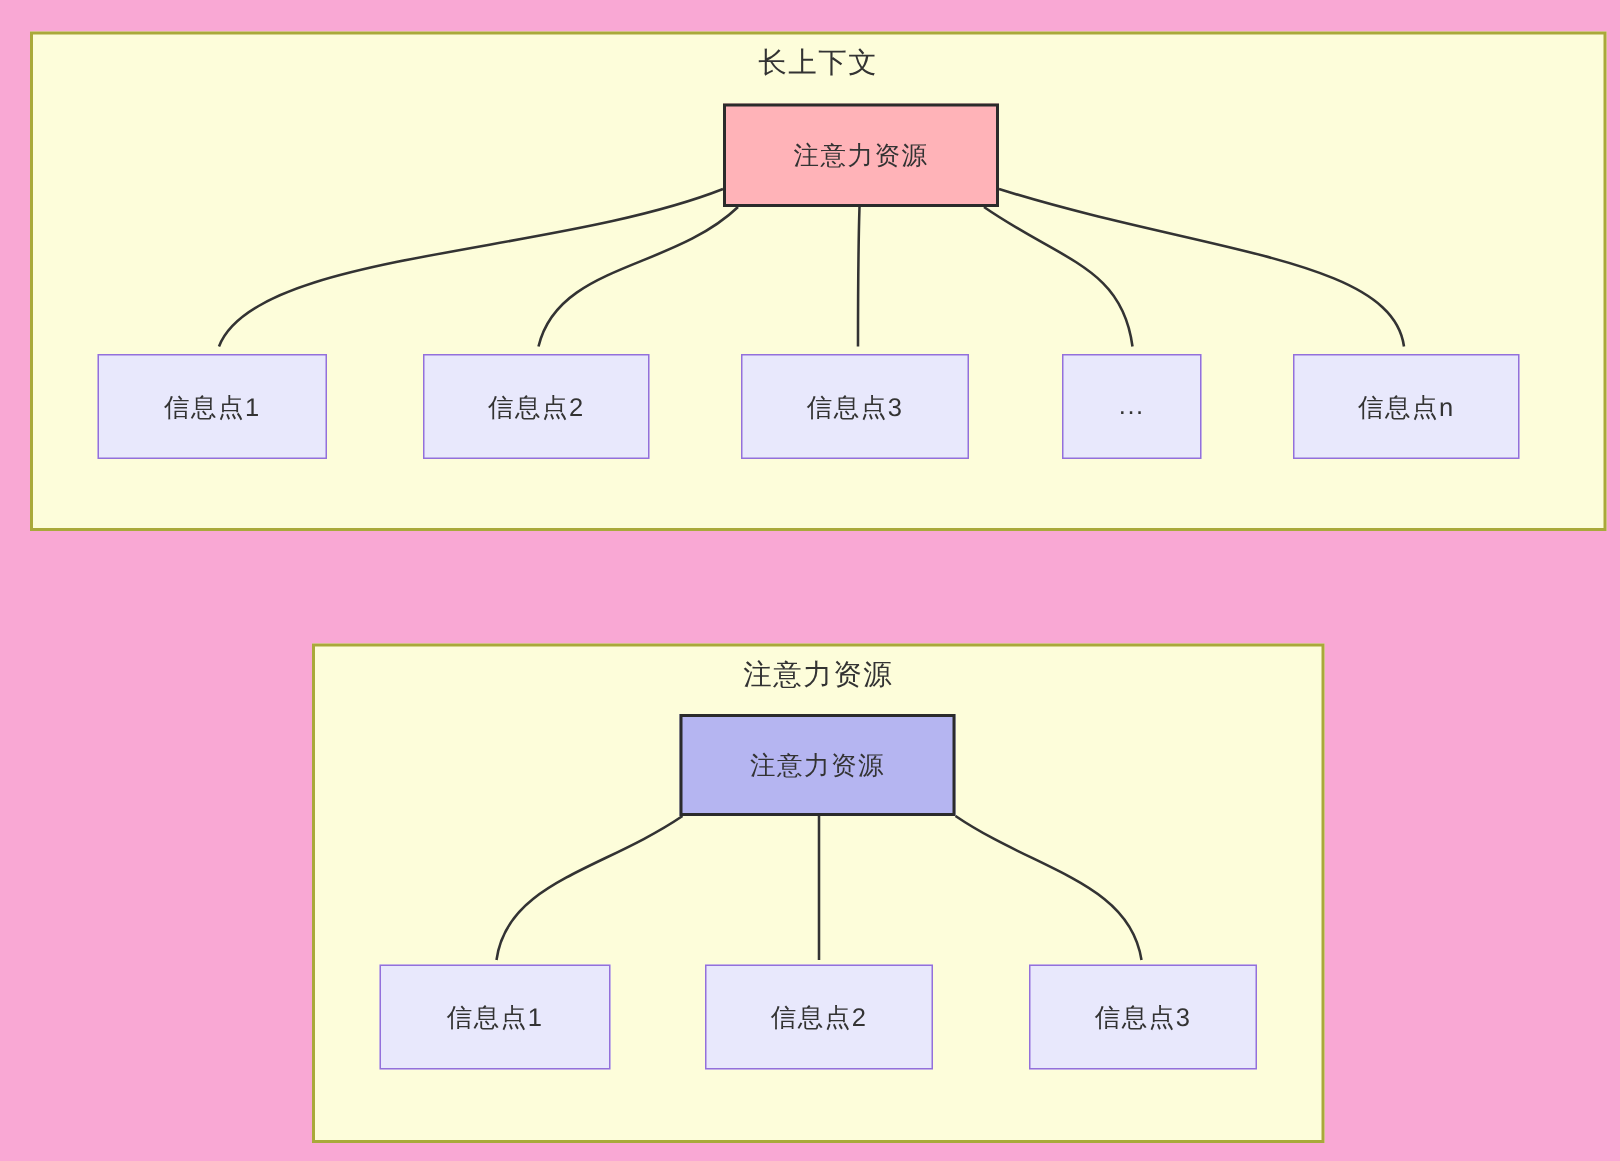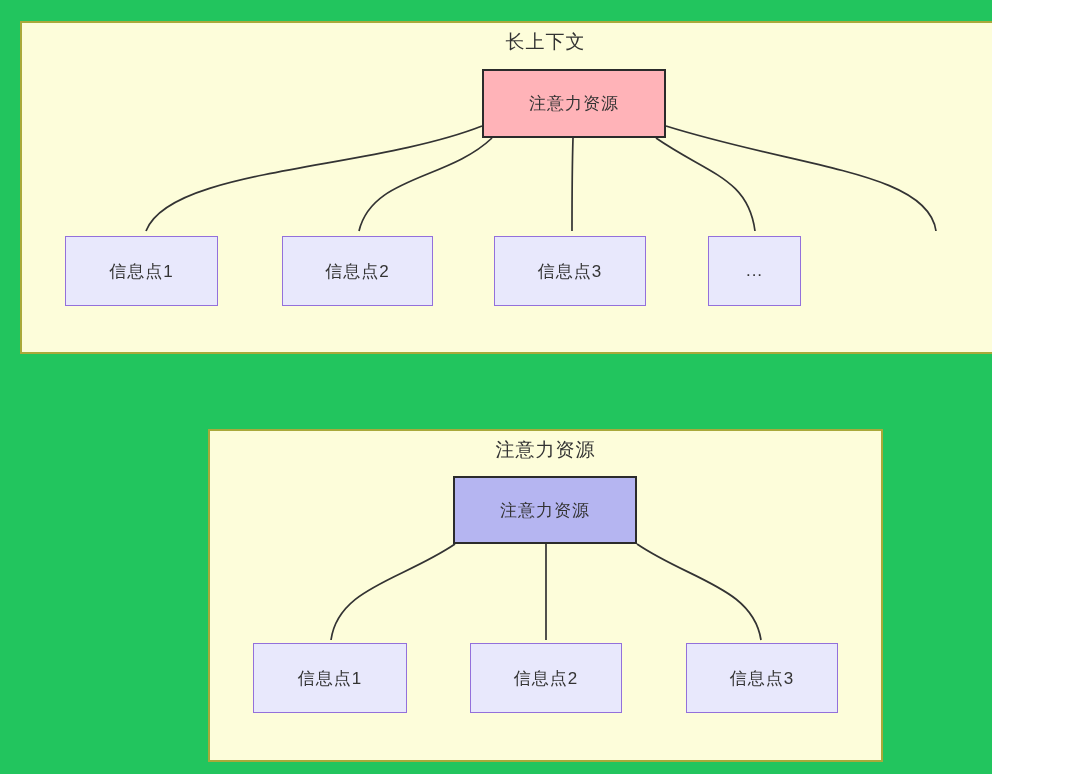--- a/index.html
+++ b/index.html
@@ -8,21 +8,21 @@
     --attention-long-fill:#ffb3b8;
     --attention-short-fill:#b5b5f1;
     --attention-border:#2b2b2b;
     --info-fill:#e8e8fc;
     --info-border:#9370db;
     --arrow:#333333;
     --text:#333333;
   }
   html,body{margin:0;padding:0;background:#ffffff;}
   body{font-family:"Liberation Sans","DejaVu Sans",sans-serif;color:var(--text);}
-  .stage{position:relative;width:992px;height:774px;background:#22c55e;overflow:hidden;}
+  .stage{position:relative;width:1080px;height:774px;background:#f9a8d4;overflow:hidden;}
   .ctx{
     position:absolute;
     background:var(--container-fill);
     border:2px solid var(--container-border);
     box-sizing:border-box;
     z-index:0;
   }
   .ctx-title{
     position:absolute;
     top:6px;left:0;right:0;
@@ -97,20 +97,21 @@
     <path d="M 546 544 C 546 575, 546 605, 546 640" marker-end="url(#ah)"></path>
     <path d="M 637 544 C 690 580, 753 588, 761 640" marker-end="url(#ah)"></path>
   </svg>
 
   <div class="node attention long" style="left:482px;top:69px;width:184px;height:69px;">注意力资源</div>
 
   <div class="node info" style="left:65px;top:236px;width:153px;height:70px;">信息点1</div>
   <div class="node info" style="left:282px;top:236px;width:151px;height:70px;">信息点2</div>
   <div class="node info" style="left:494px;top:236px;width:152px;height:70px;">信息点3</div>
   <div class="node info" style="left:708px;top:236px;width:93px;height:70px;">...</div>
+  <div class="node info" style="left:862px;top:236px;width:151px;height:70px;">信息点n</div>
 
   <div class="node attention short" style="left:453px;top:476px;width:184px;height:68px;">注意力资源</div>
 
   <div class="node info" style="left:253px;top:643px;width:154px;height:70px;">信息点1</div>
   <div class="node info" style="left:470px;top:643px;width:152px;height:70px;">信息点2</div>
   <div class="node info" style="left:686px;top:643px;width:152px;height:70px;">信息点3</div>
 
 </div>
 
 </body></html>

